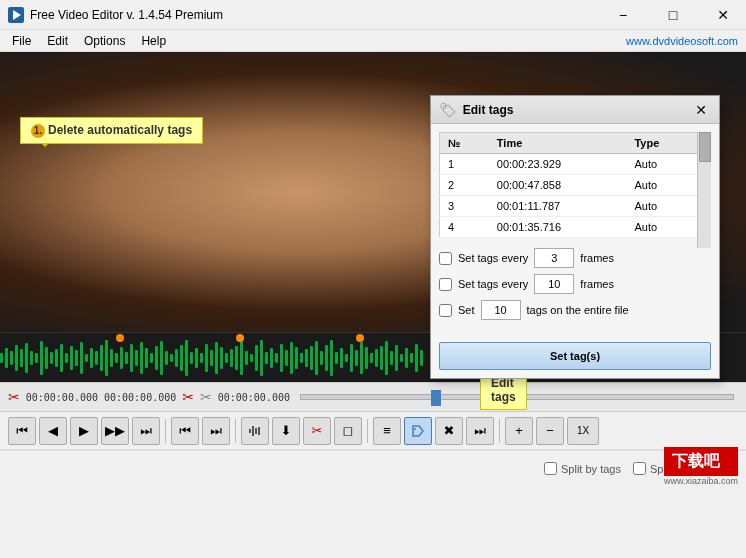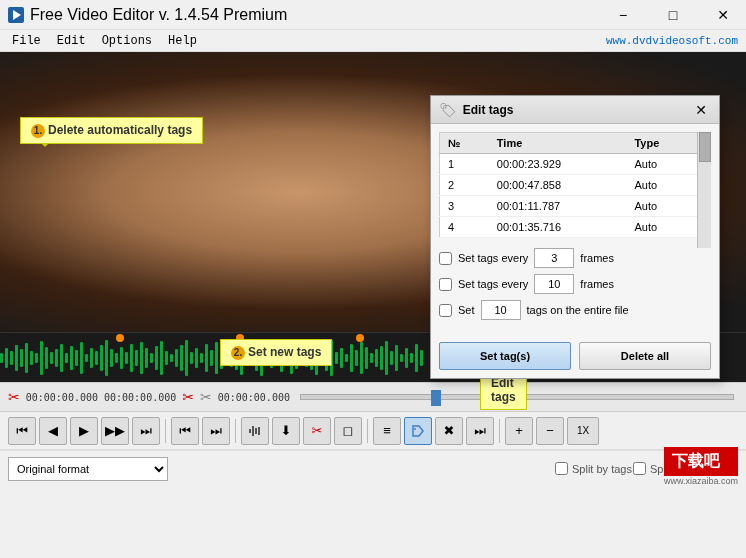--- a/index.html
+++ b/index.html
@@ -9,36 +9,35 @@
     .title-bar {
       background: #f0f0f0;
       height: 30px;
       display: flex;
       align-items: center;
       padding: 0 8px;
       border-bottom: 1px solid #ddd;
       position: relative;
     }
     .title-bar-icon { width: 16px; height: 16px; margin-right: 6px; }
-    .title-bar-title { font-size: 16px; flex: 1; }
+    .title-bar-title { font-size: 12px; flex: 1; }
     .title-bar-controls { display: flex; gap: 4px; position: absolute; right: 0; top: 0; height: 30px; }
     .title-bar-btn {
       width: 46px; height: 30px; border: none; background: transparent; cursor: pointer; font-size: 14px; display: flex; align-items: center; justify-content: center;
     }
 
     
     .menu-bar {
       background: #f0f0f0;
       height: 22px;
       display: flex;
       align-items: center;
       padding: 0 4px;
       border-bottom: 1px solid #ddd;
       position: relative;
-      font-family: Liberation Mono, monospace;
     }
     .menu-item { padding: 2px 8px; cursor: pointer; font-size: 12px; }
     .menu-website { position: absolute; right: 8px; font-size: 11px; color: #0066cc; text-decoration: none; }
 
     
     .main-content { display: flex; flex-direction: column; height: calc(558px - 52px); }
 
     
     .video-area {
       position: relative;
@@ -461,23 +460,20 @@
     <span style="color:#c00; font-size:14px;">✂</span>
     <span class="time-display" style="font-size:10px;">00:00:00.000</span>
     <span class="time-display" style="font-size:10px;">00:00:00.000</span>
     <span style="color:#c00; font-size:14px;">✂</span>
     <span style="color:#888; font-size:14px;">✂</span>
     <span class="time-display" style="font-size:10px;">00:00:00.000</span>
     <div class="timeline-bar">
       <div class="timeline-thumb"></div>
     </div>
 
-    <div class="tooltip-bubble2">
-      <span class="num-badge">2.</span><span>Set new tags</span>
-    </div>
   </div>
 
   <div class="controls-bar">
     <button class="ctrl-btn">⏮</button>
     <button class="ctrl-btn">◀</button>
     <button class="ctrl-btn">▶</button>
     <button class="ctrl-btn">▶▶</button>
     <button class="ctrl-btn">⏭</button>
     <div class="ctrl-separator"></div>
     <button class="ctrl-btn">⏮</button>
@@ -504,29 +500,26 @@
     </button>
     <button class="ctrl-btn">✖</button>
     <button class="ctrl-btn">⏭</button>
     <div class="ctrl-separator"></div>
     <button class="ctrl-btn">+</button>
     <button class="ctrl-btn">−</button>
     <button class="ctrl-btn" style="font-size:10px; width:32px;">1X</button>
   </div>
 
   <div class="bottom-bar" style="position:relative;">
-    <select class="format-select">
-      <option>Original format</option>
-    </select>
     <div style="position:absolute; bottom:38px; left:220px;">
       <div class="bottom-tooltip">
         <span class="num-badge">3.</span><span>Edit tags</span>
       </div>
     </div>
-    <div style="margin-left:auto; display:flex; align-items:flex-start; gap:1px;">
+    <div style="margin-left:auto; display:flex; align-items:flex-start; gap:12px;">
       <label class="checkbox-label">
         <input type="checkbox" style="">
         <span>Split by tags</span>
       </label>
       <label class="checkbox-label">
         <input type="checkbox" style="">
         <span>Split by selections</span>
       </label>
     </div>
 
@@ -604,17 +597,16 @@
       </div>
       <div class="option-row">
         <input type="checkbox" style="">
         <span>Set</span>
         <input type="text" class="option-input" value="10" style="">
         <span>tags on the entire file</span>
       </div>
 
       <div class="modal-actions">
         <button class="action-btn primary">Set tag(s)</button>
-        <button class="action-btn">Delete all</button>
       </div>
     </div>
   </div>
 </div>
 
 </body></html>

